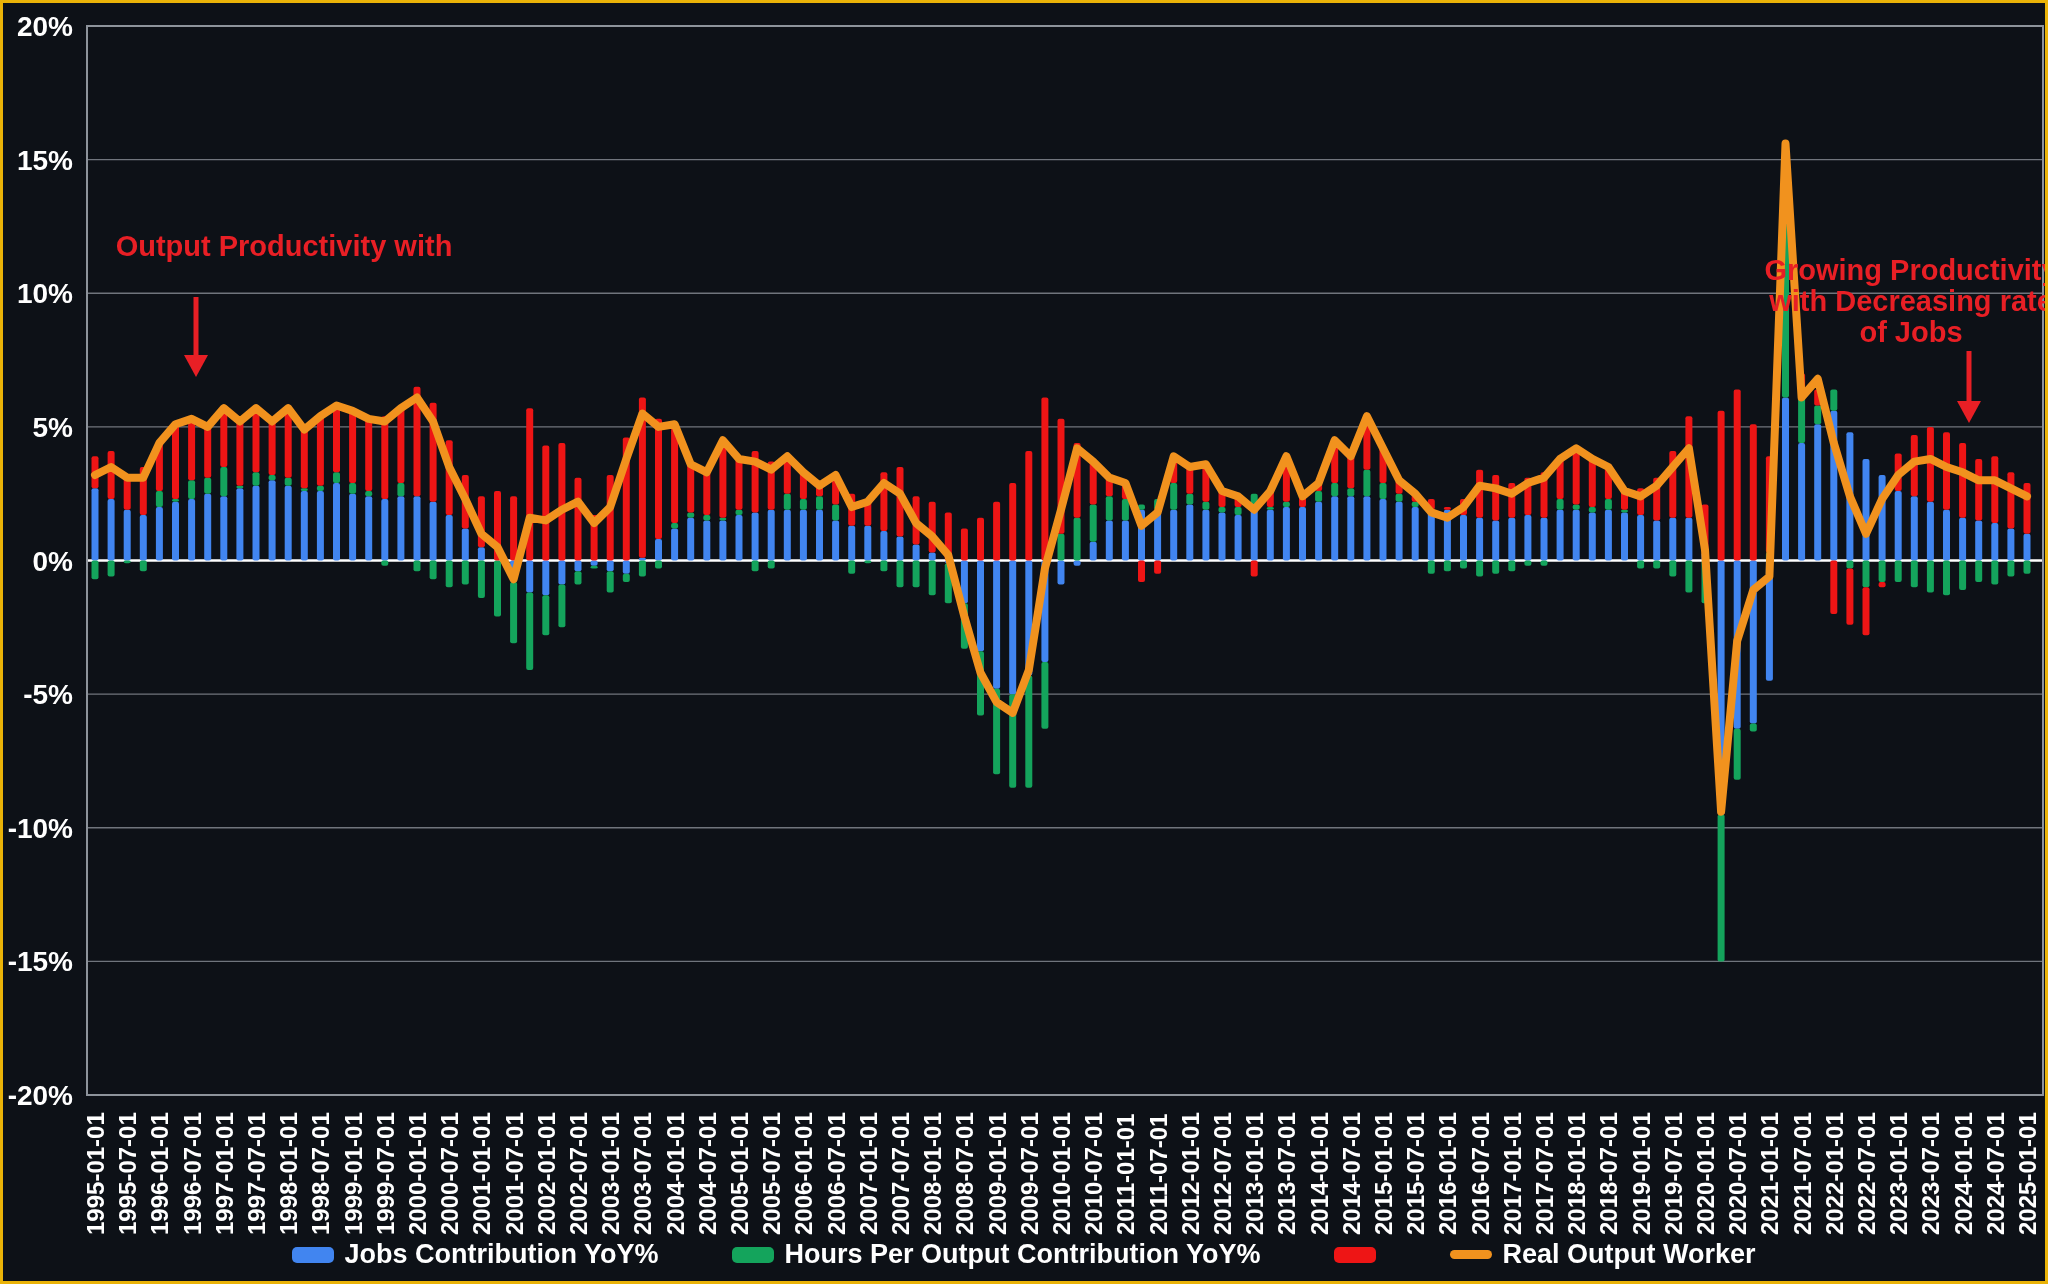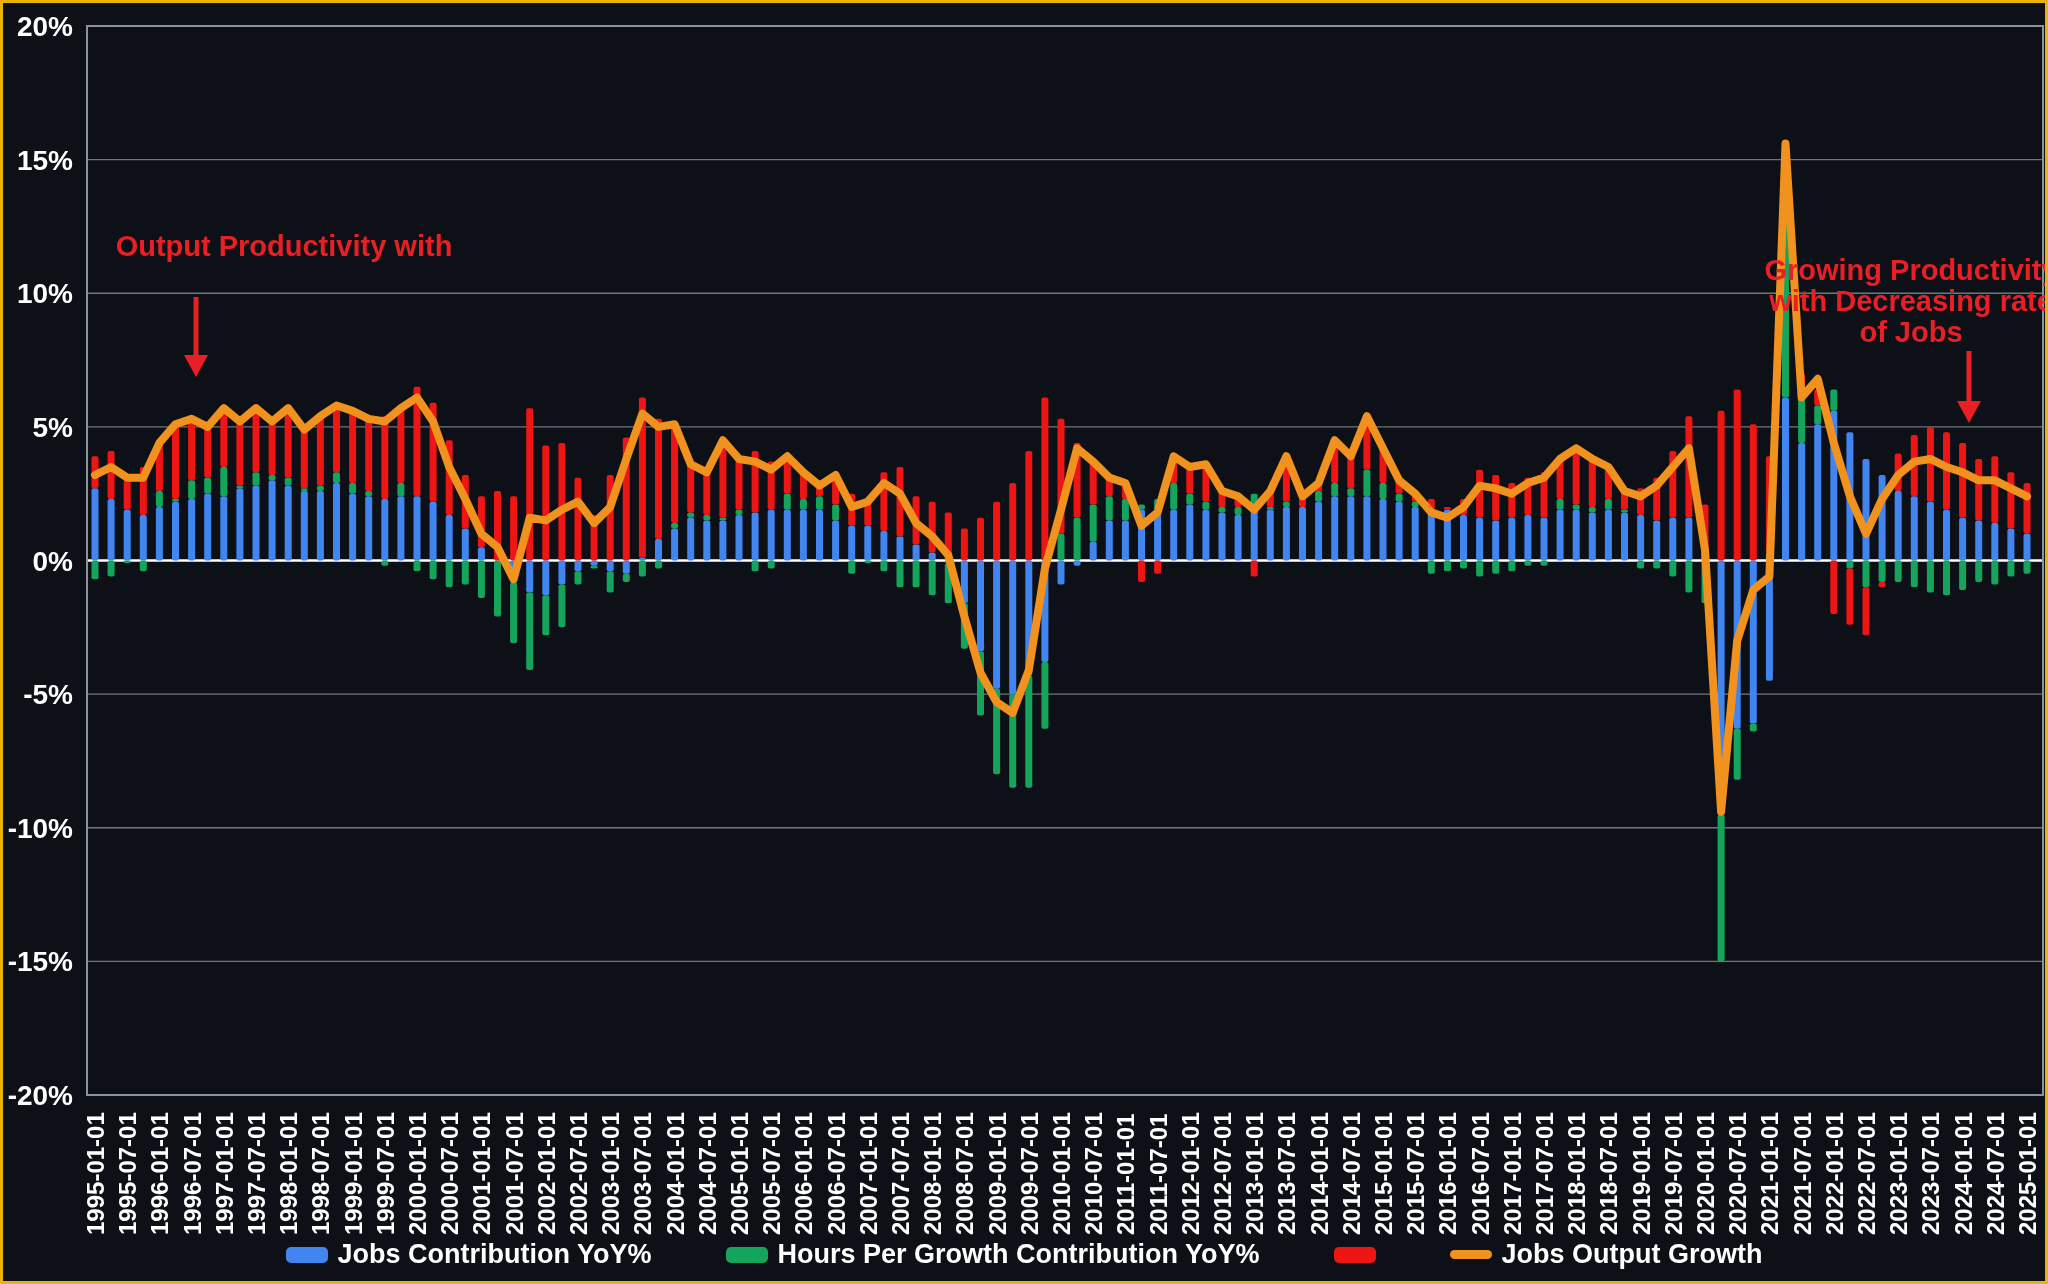--- a/index.html
+++ b/index.html
@@ -510,24 +510,24 @@
     <div>of Jobs</div>
   </div>
 
   <div class="legend">
     <div class="legend-item">
       <span class="swatch" style="background: rgb(65, 133, 240);"></span>
       <span>Jobs Contribution YoY%</span>
     </div>
     <div class="legend-item">
       <span class="swatch" style="background: rgb(20, 164, 92);"></span>
-      <span>Hours Per Growth Contribution YoY%</span>
+      <span>Hours Per Output Contribution YoY%</span>
     </div>
     <div class="legend-item">
       <span class="swatch" style="background: rgb(238, 21, 21);"></span>
     </div>
     <div class="legend-item">
       <span class="swatch line" style="background: rgb(241, 146, 30);"></span>
-      <span>Jobs Output Growth</span>
+      <span>Real Output Worker</span>
     </div>
   </div>
 
 </div>
 
 </body></html>

